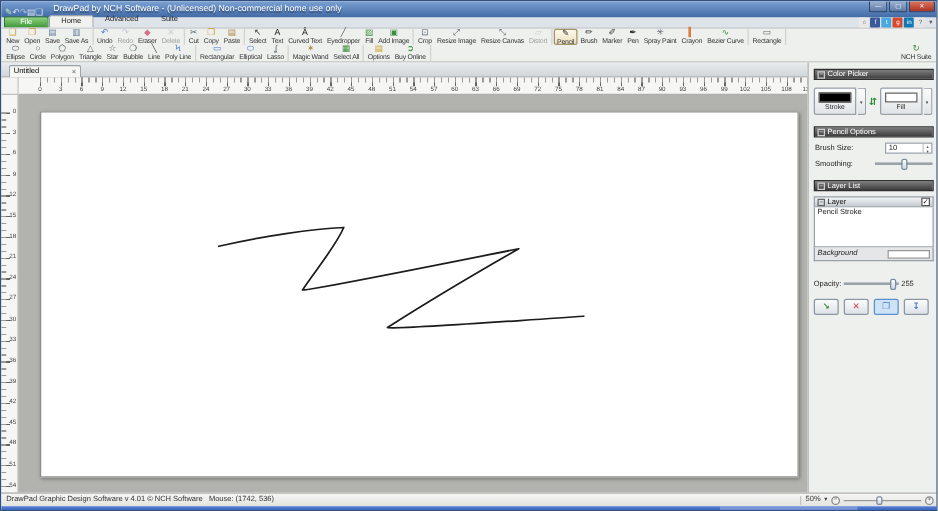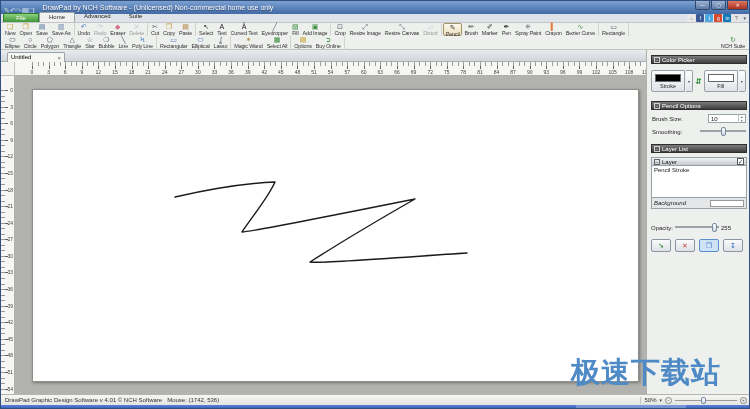--- a/index.html
+++ b/index.html
@@ -539,14 +539,13 @@
         <div class="zthumb"></div>
       </div>
       <span class="zbtn">+</span>
     </div>
   </div>
 
   <div class="taskbar">
     <div class="lightseg"></div>
   </div>
 
-  <div class="watermark" style="color: rgb(78, 138, 198);">极速下载站</div>
 </div>
 
 </body></html>

